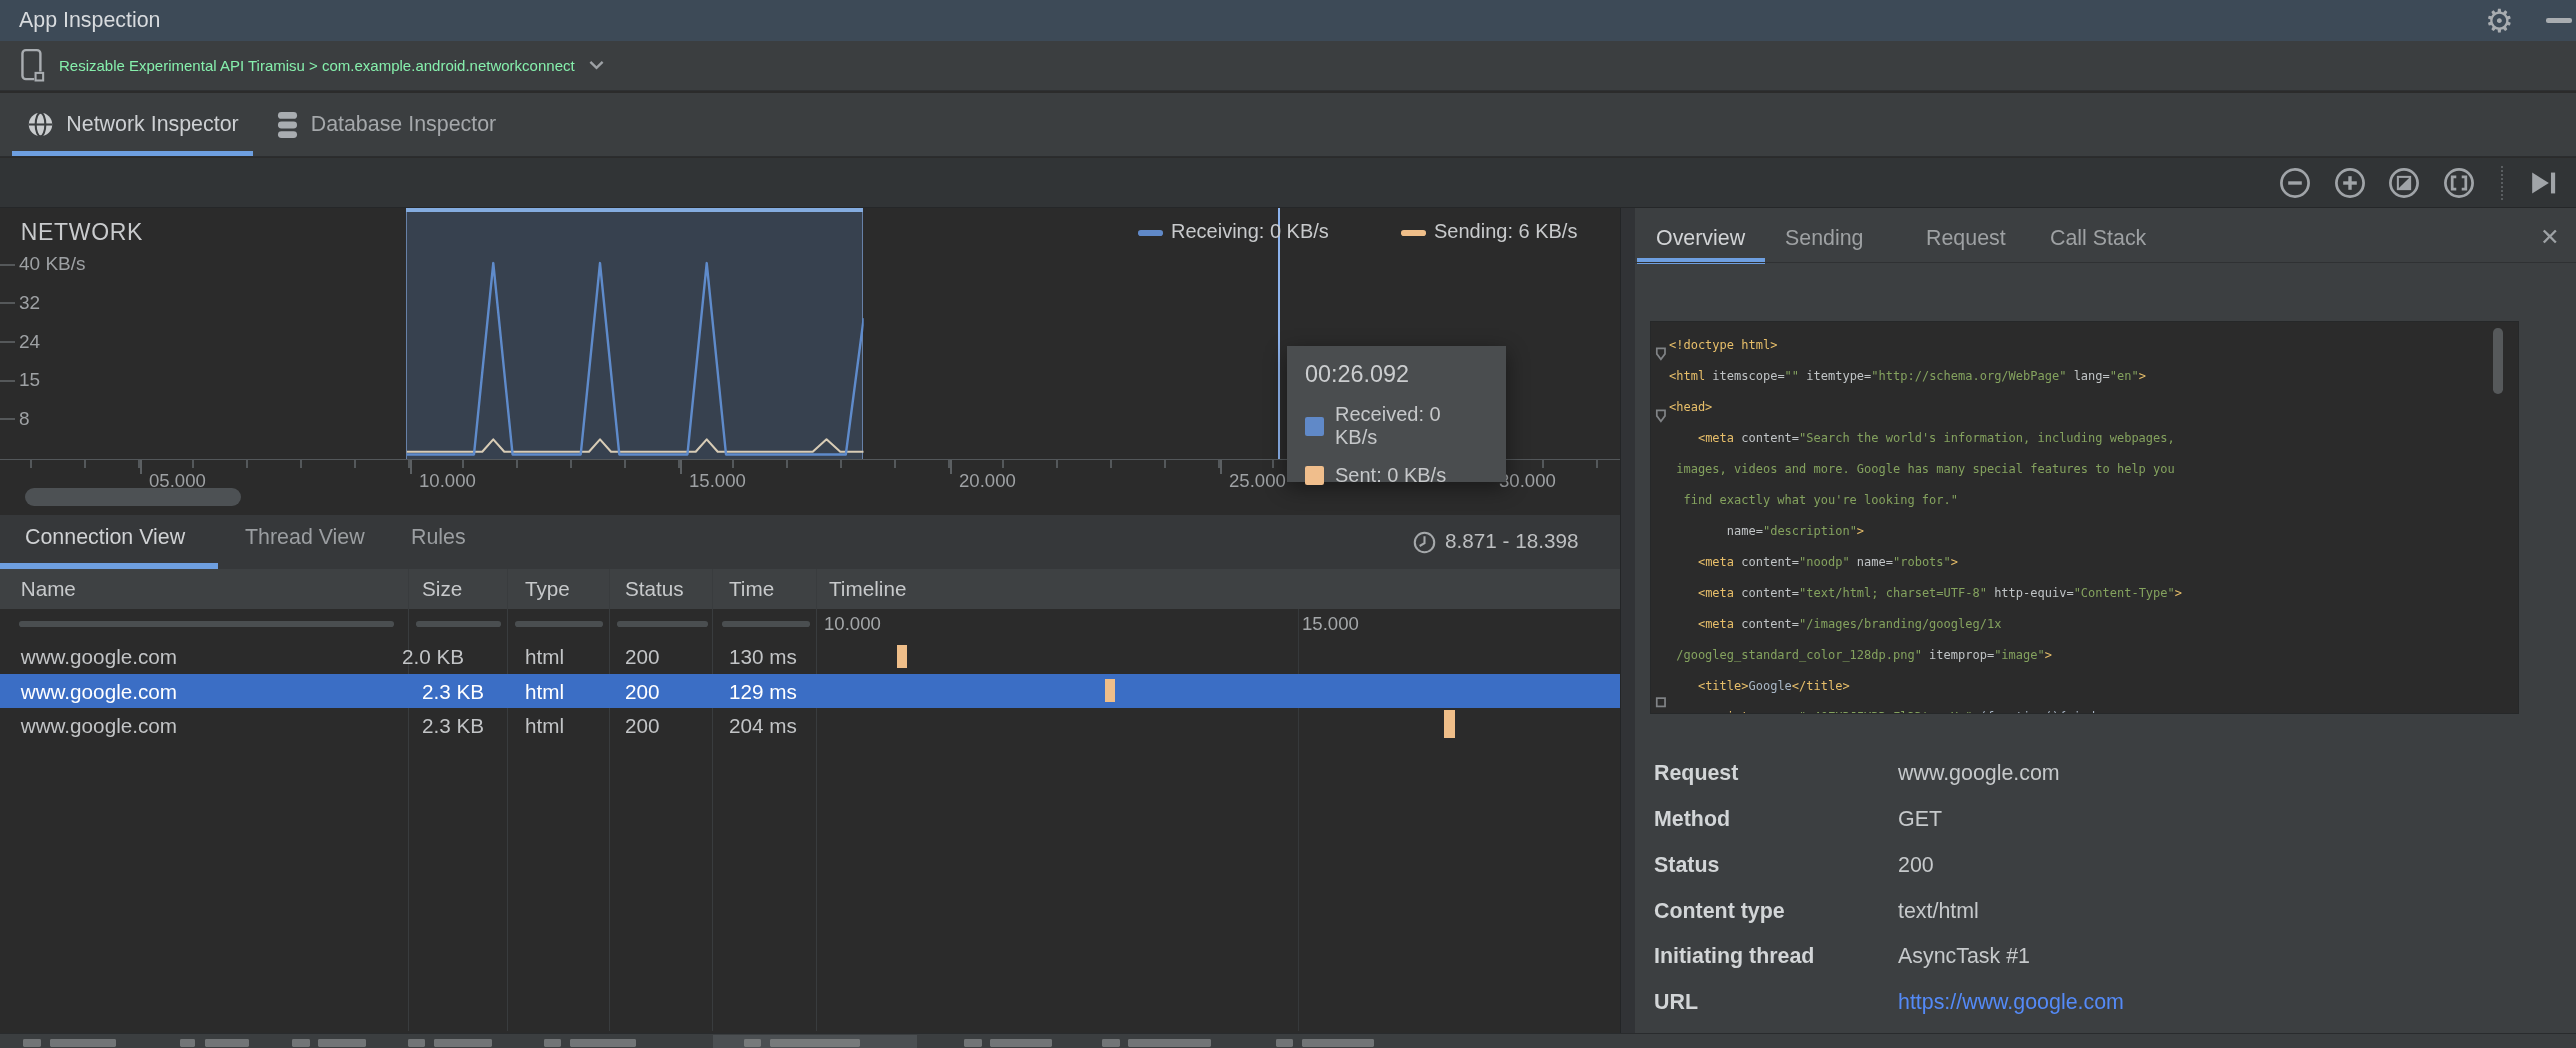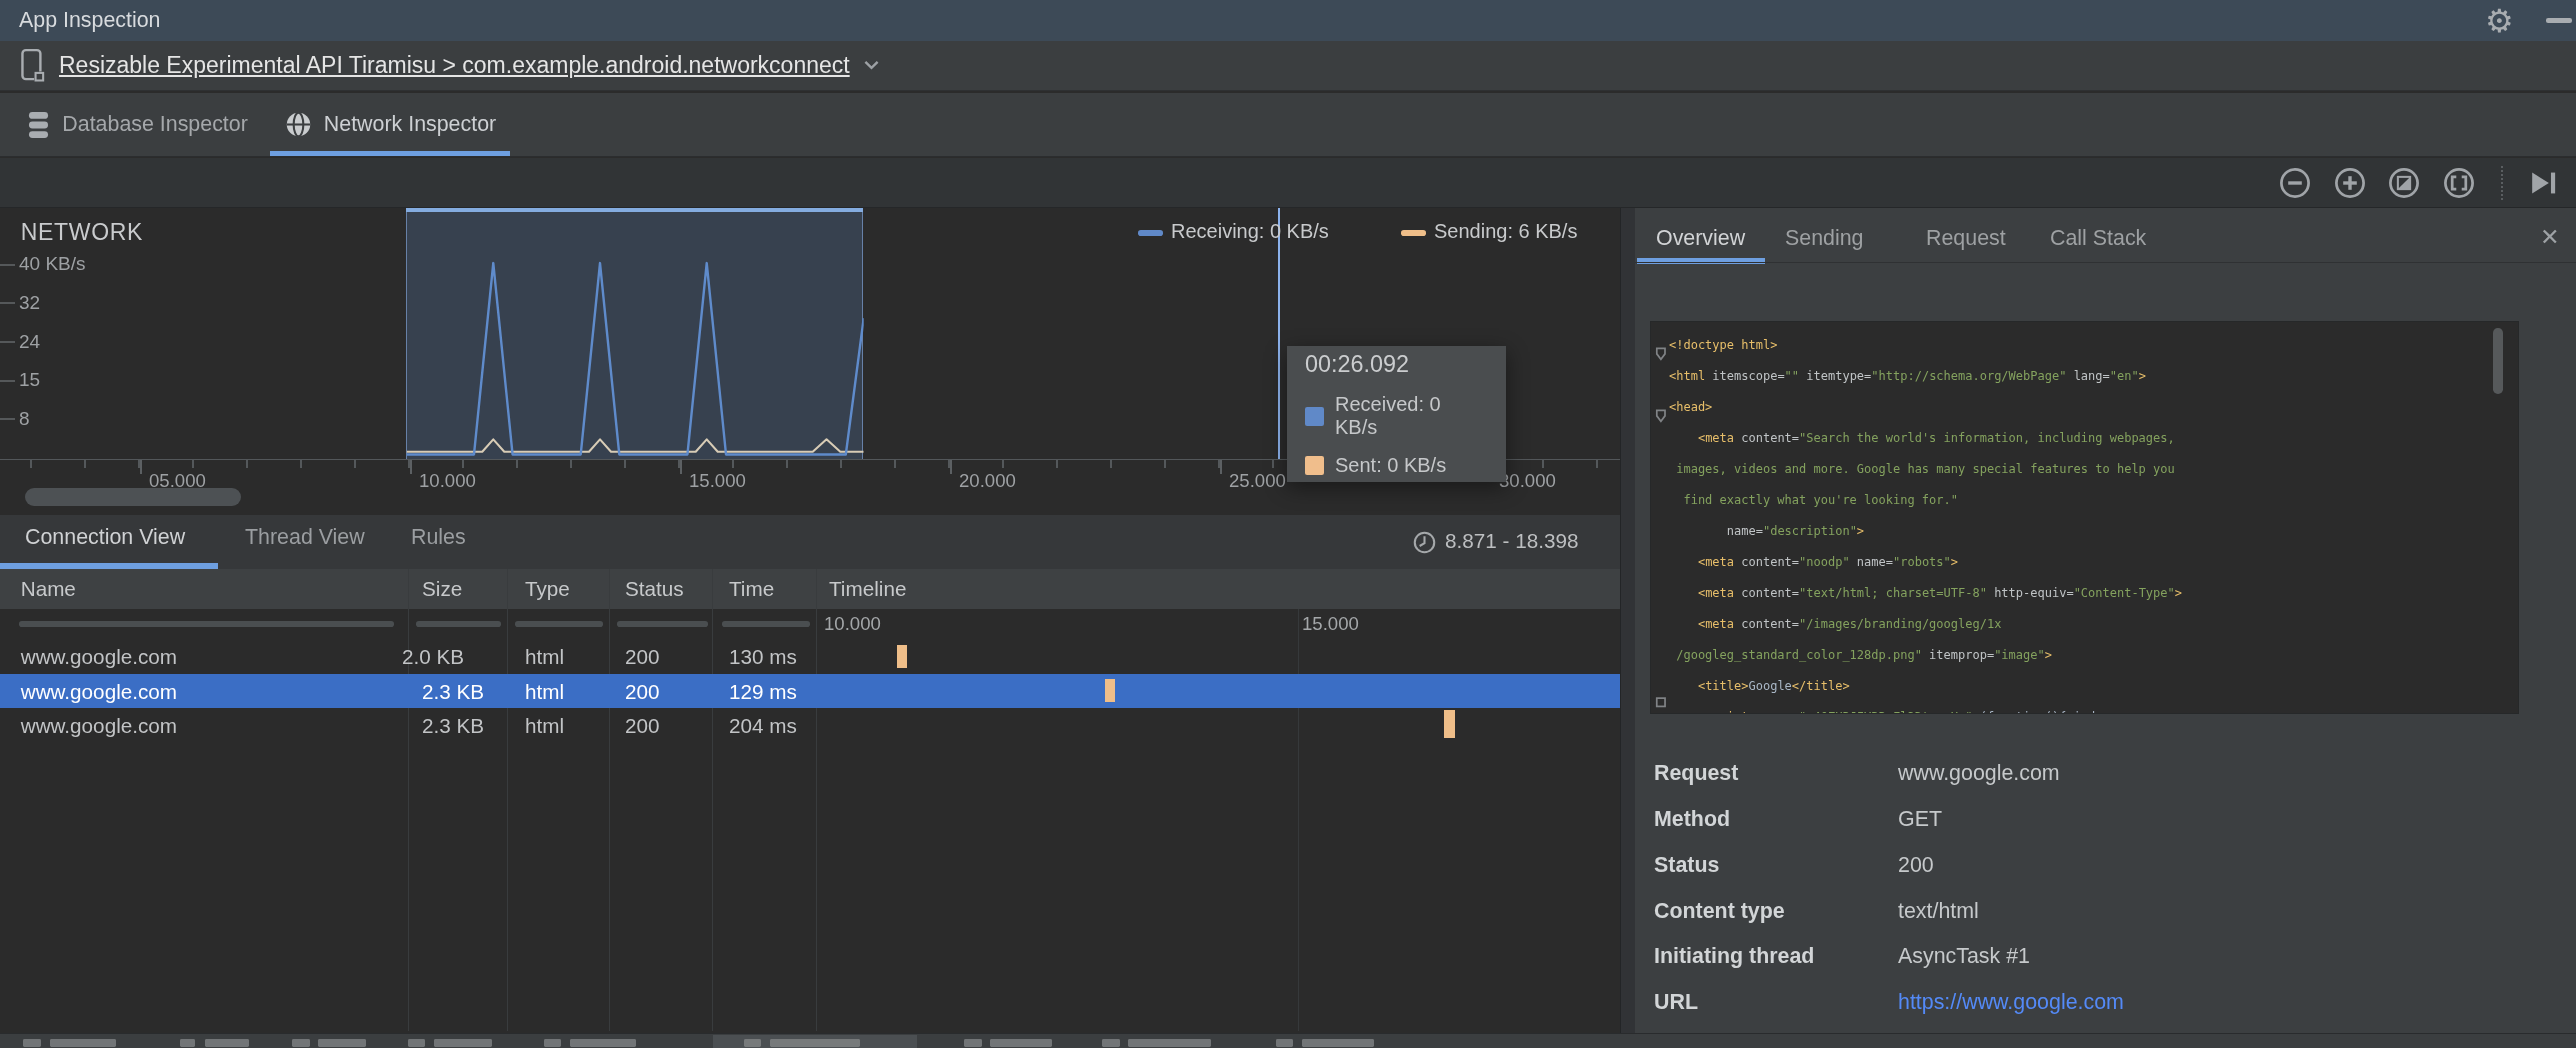--- a/index.html
+++ b/index.html
@@ -6,21 +6,21 @@
   .app{position:relative;width:2576px;height:1048px;background:#2B2B2B;overflow:hidden;
        font-family:"Liberation Sans",sans-serif;color:#C4C6C8;-webkit-font-smoothing:antialiased;}
   .abs{position:absolute;}
   
   .titlebar{left:0;top:0;width:2576px;height:41px;background:#3D4A57;}
   .title-text{left:19px;top:0;line-height:41px;font-size:21.4px;color:#D8DBDE;}
   .gear{left:2485px;top:2.8px;font-size:32px;color:#A9ADB1;line-height:36px;cursor:default;}
   .min-dash{left:2546px;top:18px;width:26px;height:4.8px;background:#A9ADB1;border-radius:2.1px;}
   .procbar{left:0;top:41px;width:2576px;height:50px;background:#3B3E40;border-bottom:1.4px solid #2E3032;
            display:flex;align-items:center;padding-left:19px;box-sizing:border-box;gap:12.4px;}
-  .proc-label{font-size:23px;color:#e5e5e5;text-decoration:underline;}
+  .proc-label{font-size:15px;color:#86efac;}
   .insptabs{left:0;top:93px;width:2576px;height:64px;background:#3B3E40;border-bottom:1.4px solid #2B2D2F;
             display:flex;align-items:stretch;padding-left:8.3px;box-sizing:border-box;}
   .itab{display:flex;align-items:center;gap:11px;padding:0 18px;font-size:21.4px;color:#A5A8AB;position:relative;}
   .itab.active{color:#CDD0D3;}
   .itab.active::after{content:"";position:absolute;left:4.1px;right:4.1px;bottom:0;height:5.5px;background:#6E9FE0;}
   .nettoolbar{left:0;top:158px;width:2576px;height:50px;background:#313436;border-bottom:1.4px solid #252729;
               display:flex;align-items:center;justify-content:flex-end;gap:20.7px;padding-right:16.5px;box-sizing:border-box;}
   .tb-sep{height:34px;border-left:2.8px dotted #5A5E61;margin:0 4.1px;}
   
   .chart-bg{left:0;top:208px;width:1620px;height:307px;background:#2B2B2B;}
@@ -33,21 +33,21 @@
              border-left:1.4px solid rgba(135,172,228,0.6);border-right:1.4px solid rgba(135,172,228,0.6);box-sizing:border-box;}
   .sel-handle{left:406px;top:208px;width:457px;height:4.1px;background:#84ACE0;}
   .crosshair{left:1278px;top:208px;width:2.1px;height:252px;background:#8CB2EC;}
   .axis-line{left:0;top:459px;width:1620px;height:1.4px;background:#53575A;}
   .minor-ticks{left:0;top:460px;width:1620px;height:8.3px;
     background:repeating-linear-gradient(to right,#54585B 0 2.1px,transparent 2.1px 54px);background-position:30px 0;}
   .major-tick{top:460px;width:2.1px;height:13.8px;background:#5C6063;}
   .xtick-label{top:470px;font-size:18.6px;color:#9EA1A4;}
   .scrollpill{left:25px;top:488px;width:216px;height:18px;border-radius:9px;background:#4D5154;}
   .tooltip{left:1287px;top:346px;width:219px;height:136px;background:#4A4D4F;z-index:12;
-           box-shadow:0 5.5px 20.7px rgba(0,0,0,0.45);padding:5px 18px;box-sizing:border-box;}
+           box-shadow:0 5.5px 20.7px rgba(0,0,0,0.45);padding:15px 18px;box-sizing:border-box;}
   .tt-time{font-size:23.4px;color:#CBCDCF;}
   .tt-row{display:flex;align-items:center;gap:11px;margin-top:15px;font-size:20px;color:#C6C8CA;}
   .tt-sq{width:19px;height:19px;border-radius:2.1px;flex:none;}
   
   .connbar{left:0;top:515px;width:1620px;height:54px;background:#36383A;}
   .ctab{top:525px;font-size:21.4px;color:#9B9EA1;}
   .ctab.active{color:#D0D2D4;}
   .conn-underline{left:0;top:563px;width:218px;height:5.5px;background:#6E9FE0;}
   .range-text{left:1445px;top:529px;font-size:20.7px;color:#BDBFC1;}
   
@@ -108,39 +108,39 @@
     </span>
     <span class="proc-label">Resizable Experimental API Tiramisu &gt; com.example.android.networkconnect</span>
     <span>
       <svg width="19" height="12.4" viewBox="0 0 28 18">
           <polyline points="5,4 14,13 23,4" stroke="#9DA1A5" stroke-width="3.5" fill="none"></polyline>
         </svg>
     </span>
   </div>
 
   <div class="abs insptabs">
+    <div class="itab active">
+      <span>
+        <svg width="29" height="29" viewBox="0 0 42 42">
+            <circle cx="21" cy="21" r="17" fill="#C9CCCE"></circle>
+            <ellipse cx="21" cy="21" rx="7" ry="17" fill="none" stroke="#3B3E40" stroke-width="3"></ellipse>
+            <line x1="4" y1="21" x2="38" y2="21" stroke="#3B3E40" stroke-width="3"></line>
+          </svg>
+      </span>
+      <span>Network Inspector</span>
+    </div>
     <div class="itab">
       <span>
         <svg width="25" height="30" viewBox="0 0 36 44">
             <rect x="4" y="3" width="28" height="10" rx="5" fill="#A9ADB1"></rect>
             <rect x="4" y="17" width="28" height="10" rx="5" fill="#A9ADB1"></rect>
             <rect x="4" y="31" width="28" height="10" rx="5" fill="#A9ADB1"></rect>
           </svg>
       </span>
       <span>Database Inspector</span>
-    </div>
-    <div class="itab active">
-      <span>
-        <svg width="29" height="29" viewBox="0 0 42 42">
-            <circle cx="21" cy="21" r="17" fill="#C9CCCE"></circle>
-            <ellipse cx="21" cy="21" rx="7" ry="17" fill="none" stroke="#3B3E40" stroke-width="3"></ellipse>
-            <line x1="4" y1="21" x2="38" y2="21" stroke="#3B3E40" stroke-width="3"></line>
-          </svg>
-      </span>
-      <span>Network Inspector</span>
     </div>
   </div>
 
   <div class="abs nettoolbar">
     <span>
       <svg width="34" height="34" viewBox="0 0 50 50">
           <circle cx="25" cy="25" r="20" fill="none" stroke="#A0A4A8" stroke-width="4"></circle>
           <line x1="15" y1="25" x2="35" y2="25" stroke="#A0A4A8" stroke-width="5"></line>
         </svg>
     </span>

